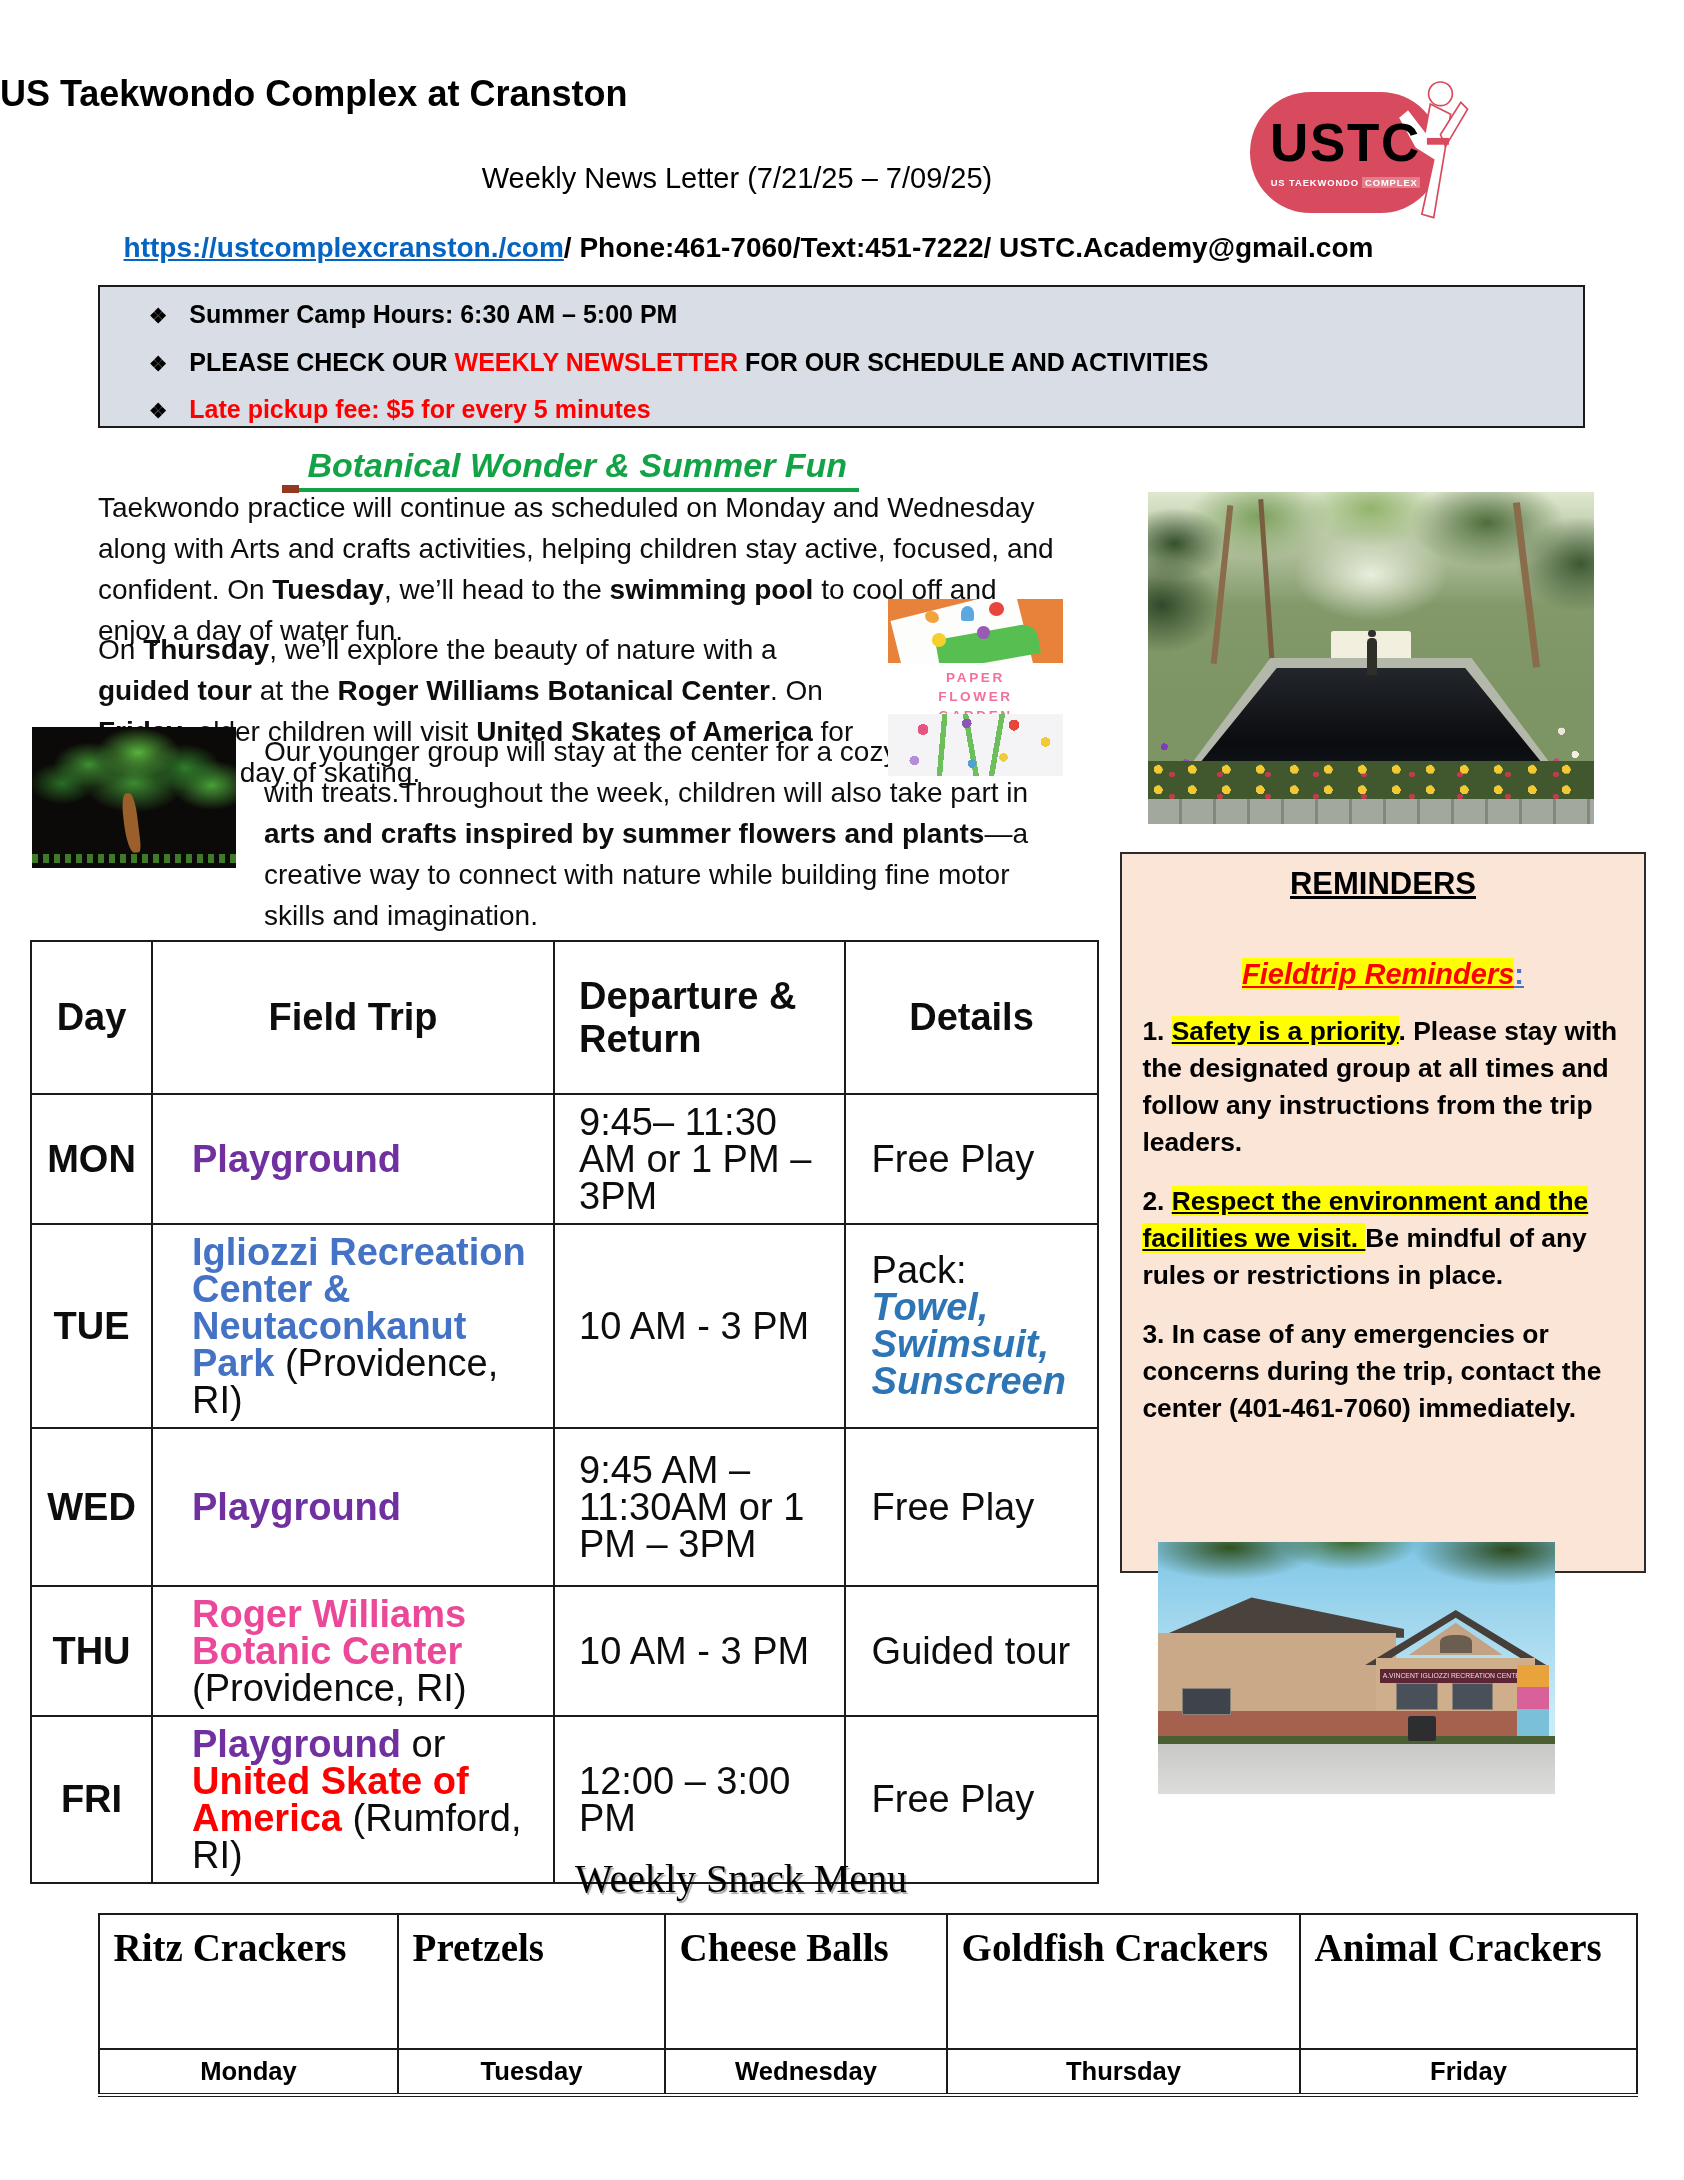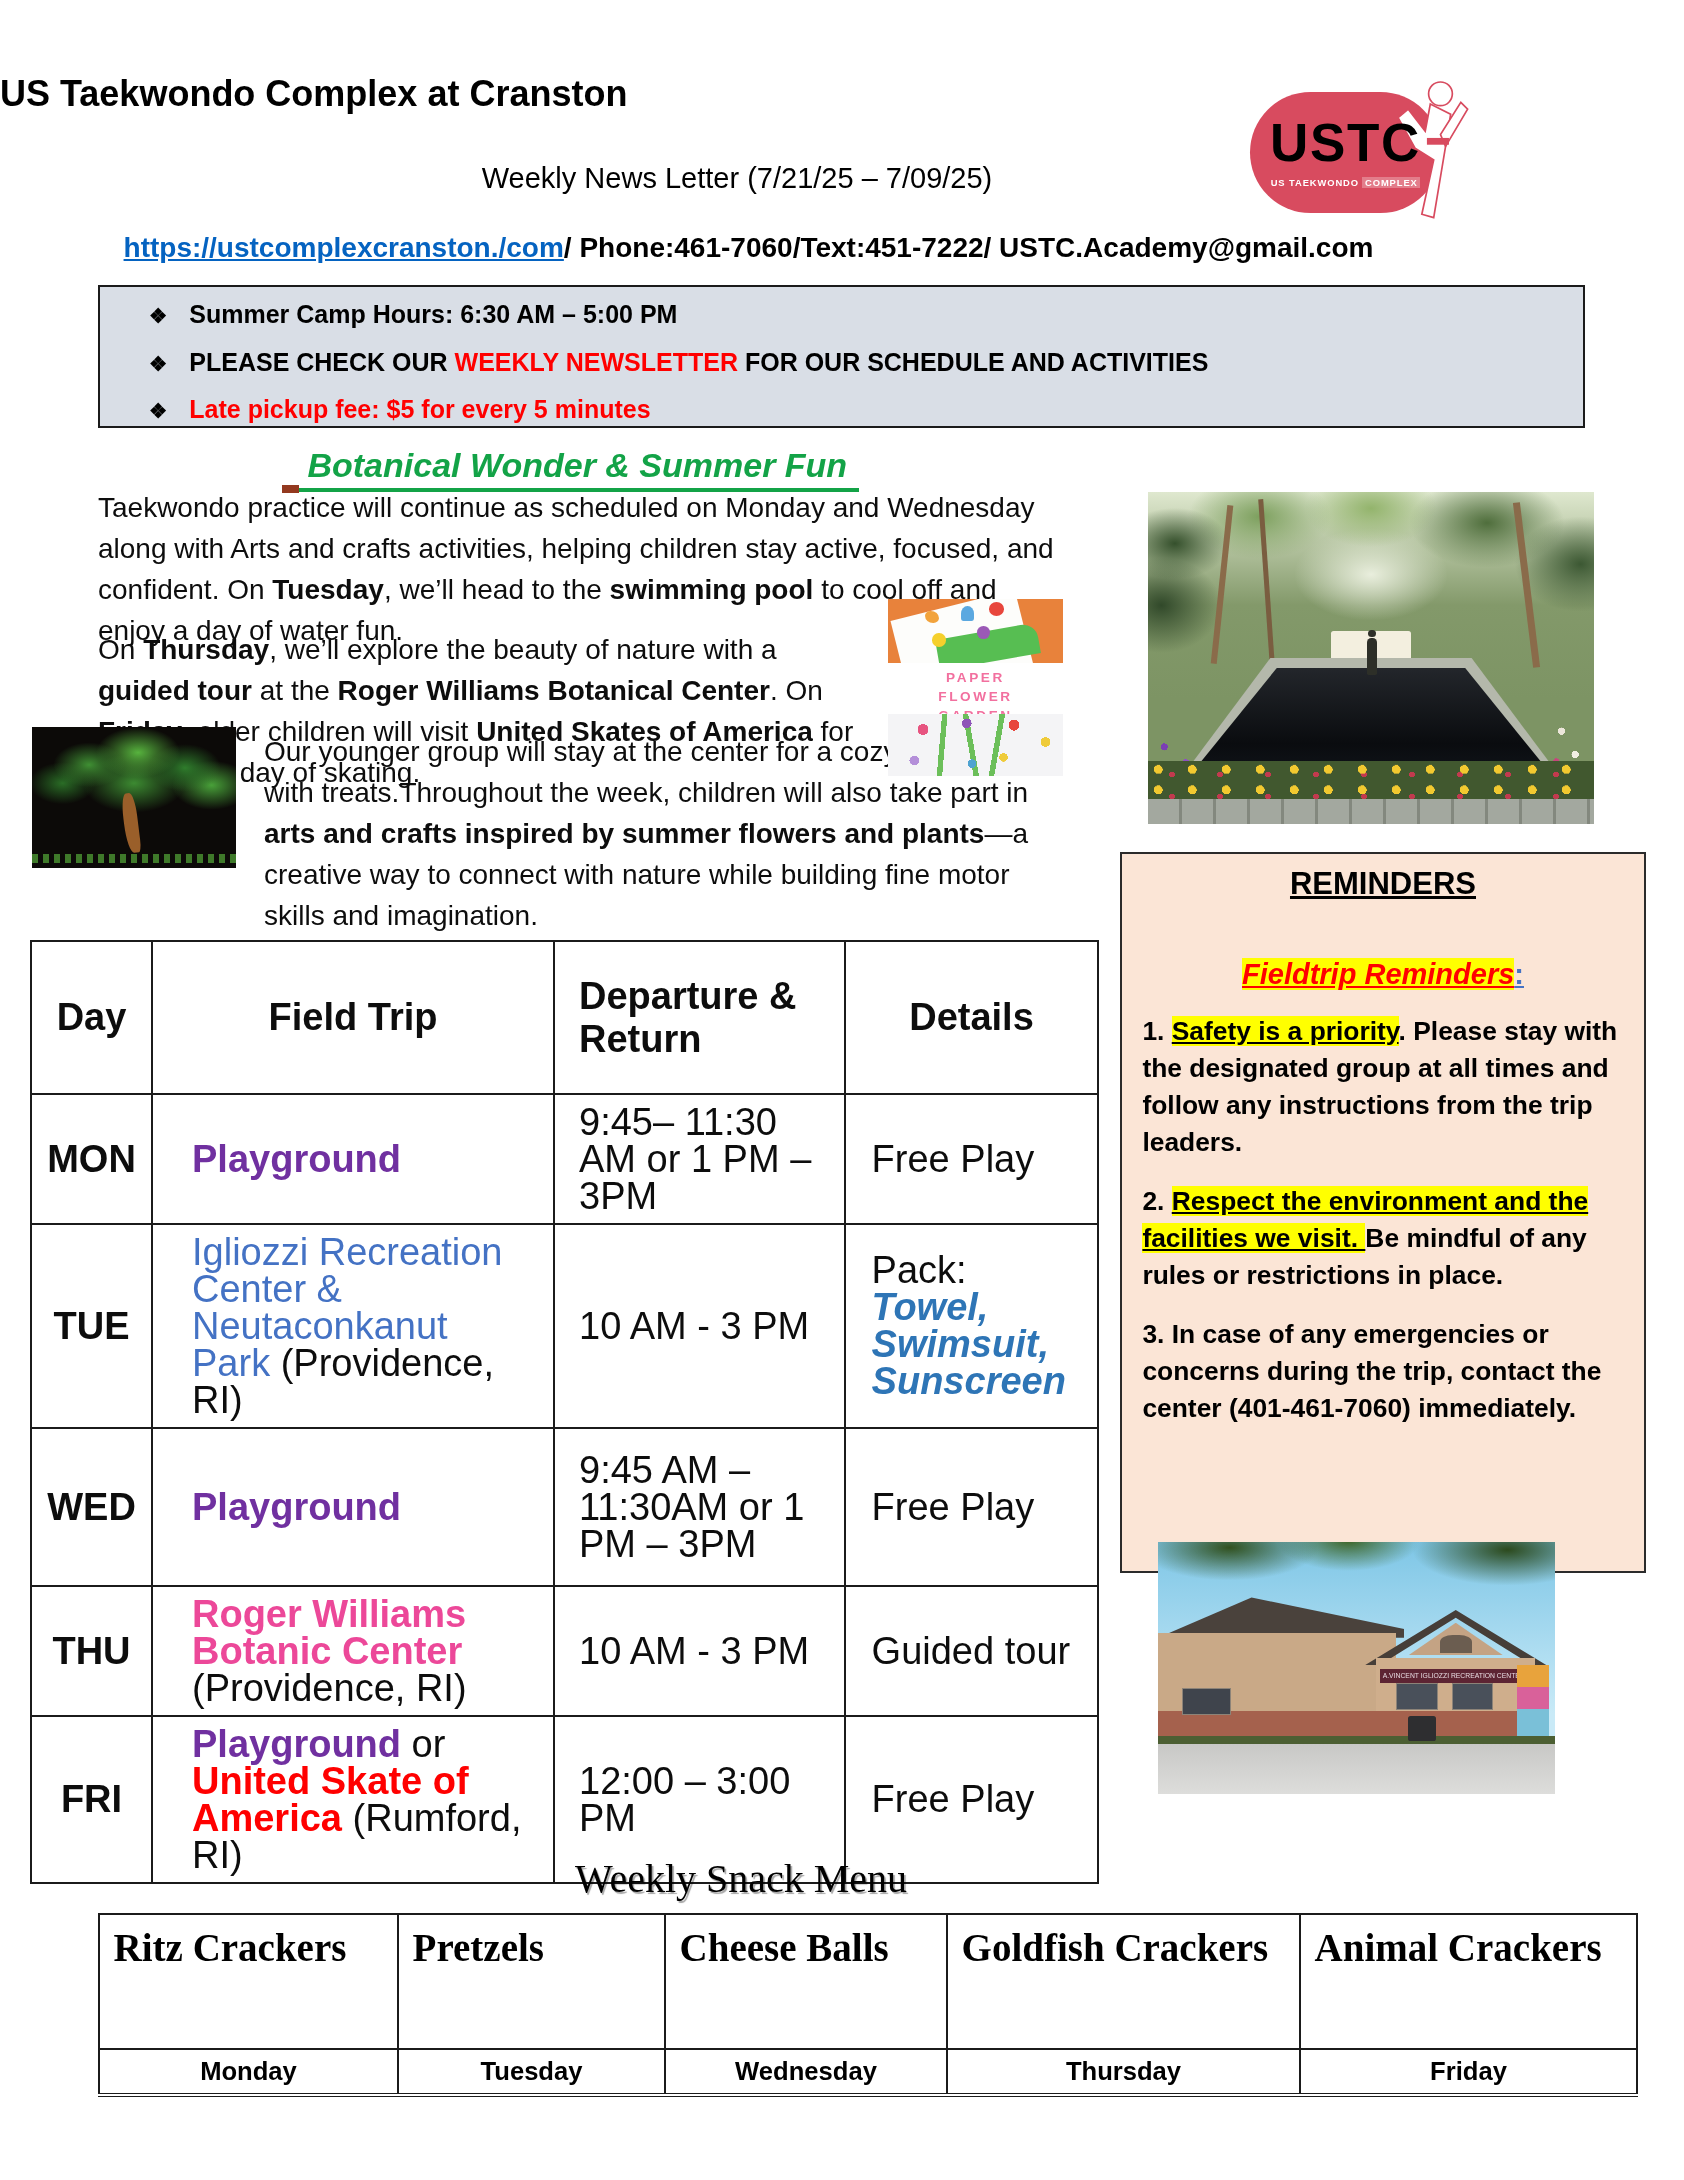--- a/index.html
+++ b/index.html
@@ -35,21 +35,21 @@
   .gheading{position:absolute;left:170px;top:446px;width:801px;text-align:center;}
   .gheading .inner{position:relative;display:inline-block;font-size:34px;font-weight:bold;
                    font-style:italic;color:#13A347;border-bottom:4.3px solid #13A347;
                    padding:0 12px 3.4px 25.6px;}
   .gheading .tick{position:absolute;left:0;bottom:-4.3px;width:17px;height:7.7px;background:#93391F;}
 
   .para{position:absolute;font-size:28px;line-height:41px;color:#0d0d0d;}
   .b{font-weight:bold;}
   .red{color:#FF0000;font-weight:bold;}
   .purple{color:#7030A0;font-weight:bold;}
-  .blue{color:#4472C4;font-weight:normal;}
+  .blue{color:#4472C4;font-weight:bold;}
   .packblue{color:#2E75B6;font-weight:bold;font-style:italic;}
   .green{color:#ec4899;font-weight:bold;}
   .hl{background:#FFFF00;text-decoration:underline;}
   .ftr{color:#FF0000;background:#FFFF00;font-style:italic;text-decoration:underline;font-weight:bold;}
   .bluec{color:#4472C4;text-decoration:underline;font-weight:bold;}
 
   
   #tree{position:absolute;left:32px;top:727px;width:204px;height:141px;background:#0c0a08;overflow:hidden;}
   #tree .canopy{position:absolute;left:0;top:-5.1px;width:100%;height:102px;
     background:

